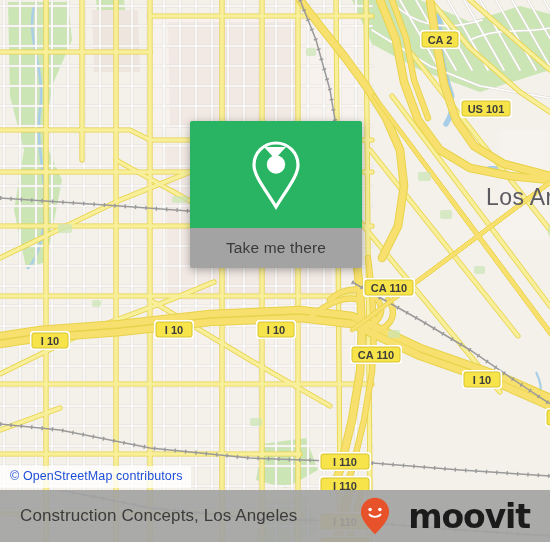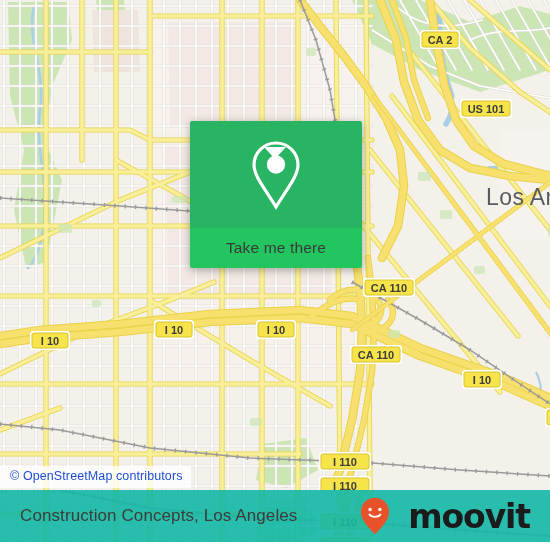--- a/index.html
+++ b/index.html
@@ -27,34 +27,34 @@
   
   .popup{
     position:absolute;left:190px;top:121px;width:172px;
     filter:drop-shadow(0 2px 4px rgba(0,0,0,.32));
   }
   .popup-top{
     background:#28b463;height:107px;border-radius:2px 2px 0 0;
     display:flex;align-items:center;justify-content:center;
   }
   .popup-bottom{
-    background:#22c55e;height:40px;border-radius:0 0 2px 2px;
+    background:#a3a3a3;height:40px;border-radius:0 0 2px 2px;
     display:flex;align-items:center;justify-content:center;
     font-size:15.5px;color:#3a3a3a;letter-spacing:.15px;
   }
   .popup-tail{
     position:absolute;left:50%;margin-left:-11px;top:147px;
     width:0;height:0;border-left:11px solid transparent;
     border-right:11px solid transparent;border-top:12px solid #fff;
   }
 
   
   .footer{
     position:absolute;left:0;top:490px;width:550px;height:52px;
-    background:#14b8a6;overflow:hidden;
+    background:#a3a3a3;overflow:hidden;
   }
   .footer-ghost{position:absolute;left:0;top:-490px;opacity:.085;}
   .footer-inner{
     position:relative;width:100%;height:100%;
     display:flex;align-items:center;justify-content:space-between;
     padding:0 20px;box-sizing:border-box;
   }
   .footer-title{font-size:17px;color:#3c3c3c;letter-spacing:.1px;white-space:nowrap;}
   .brand{display:flex;align-items:center;gap:18px;}
   .brand-word{

